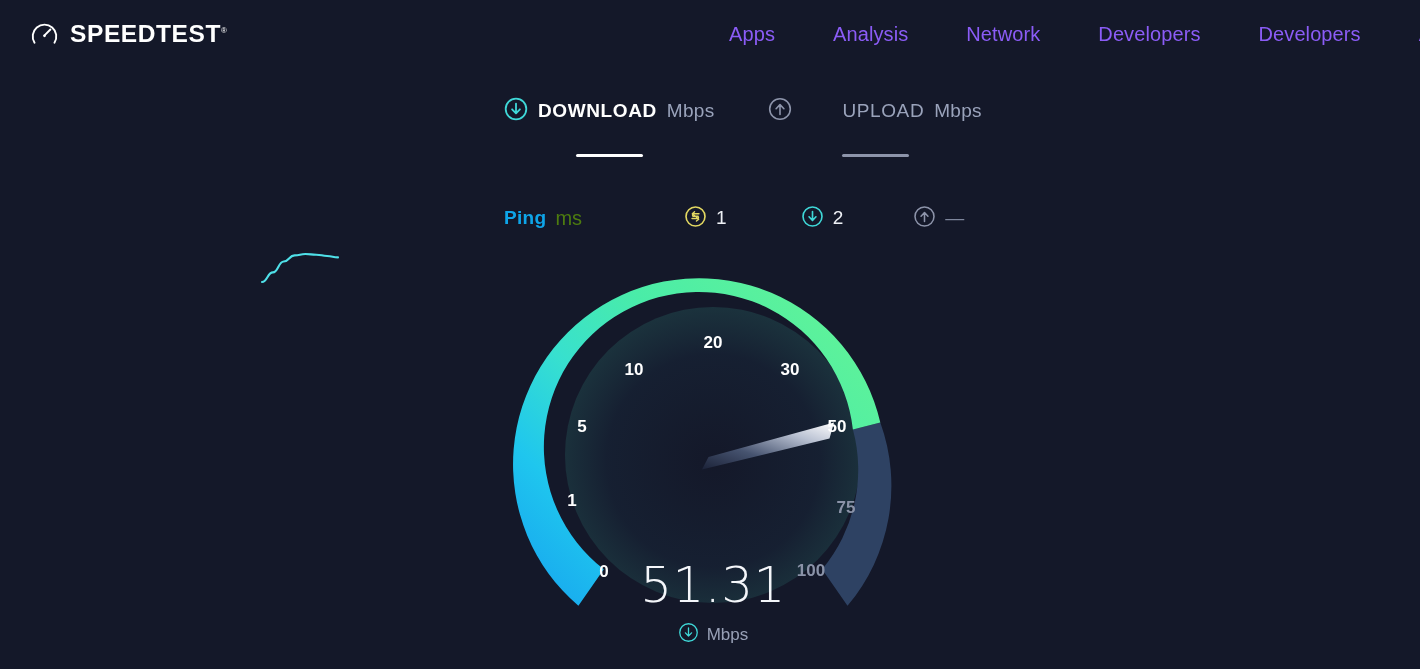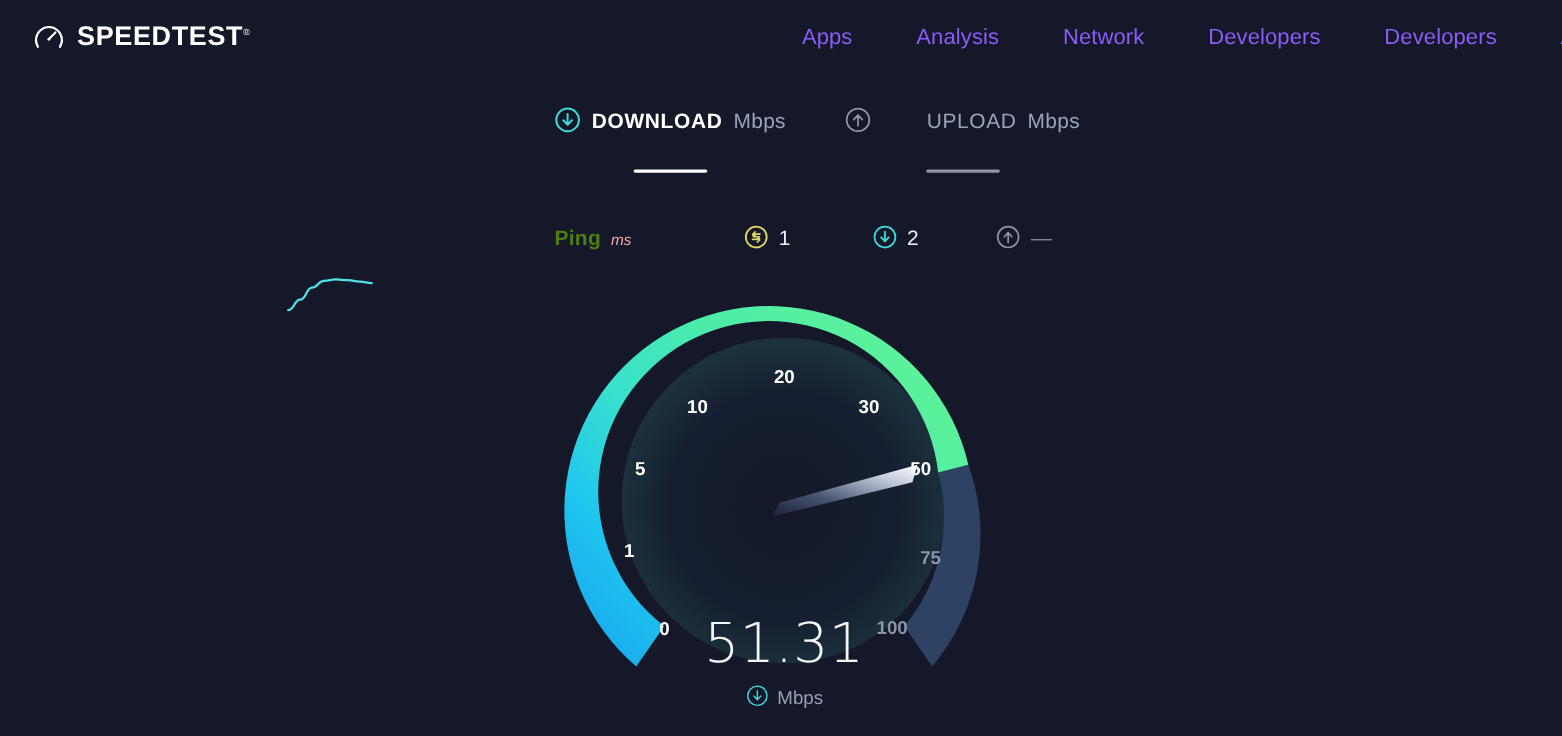--- a/index.html
+++ b/index.html
@@ -123,28 +123,27 @@
     position: absolute;
     top: 203px;
     left: 504px;
     display: flex;
     align-items: center;
     height: 30px;
   }
   .ping-title {
     font-size: 19px;
     font-weight: bold;
+    color: #0ea5e9;
+    letter-spacing: 0.3px;
+  }
+  .ping-unit {
+    font-size: 20px;
     color: #4d7c0f;
-    letter-spacing: 0.3px;
-  }
-  .ping-unit {
-    font-size: 14px;
-    color: #fca5a5;
     margin-left: 9px;
-    font-style: italic;
   }
   .ping-metric {
     display: flex;
     align-items: center;
     gap: 9px;
   }
   .ping-m1 { margin-left: 102px; }
   .ping-m2 { margin-left: 74px; }
   .ping-m3 { margin-left: 70px; }
   .ping-val {

